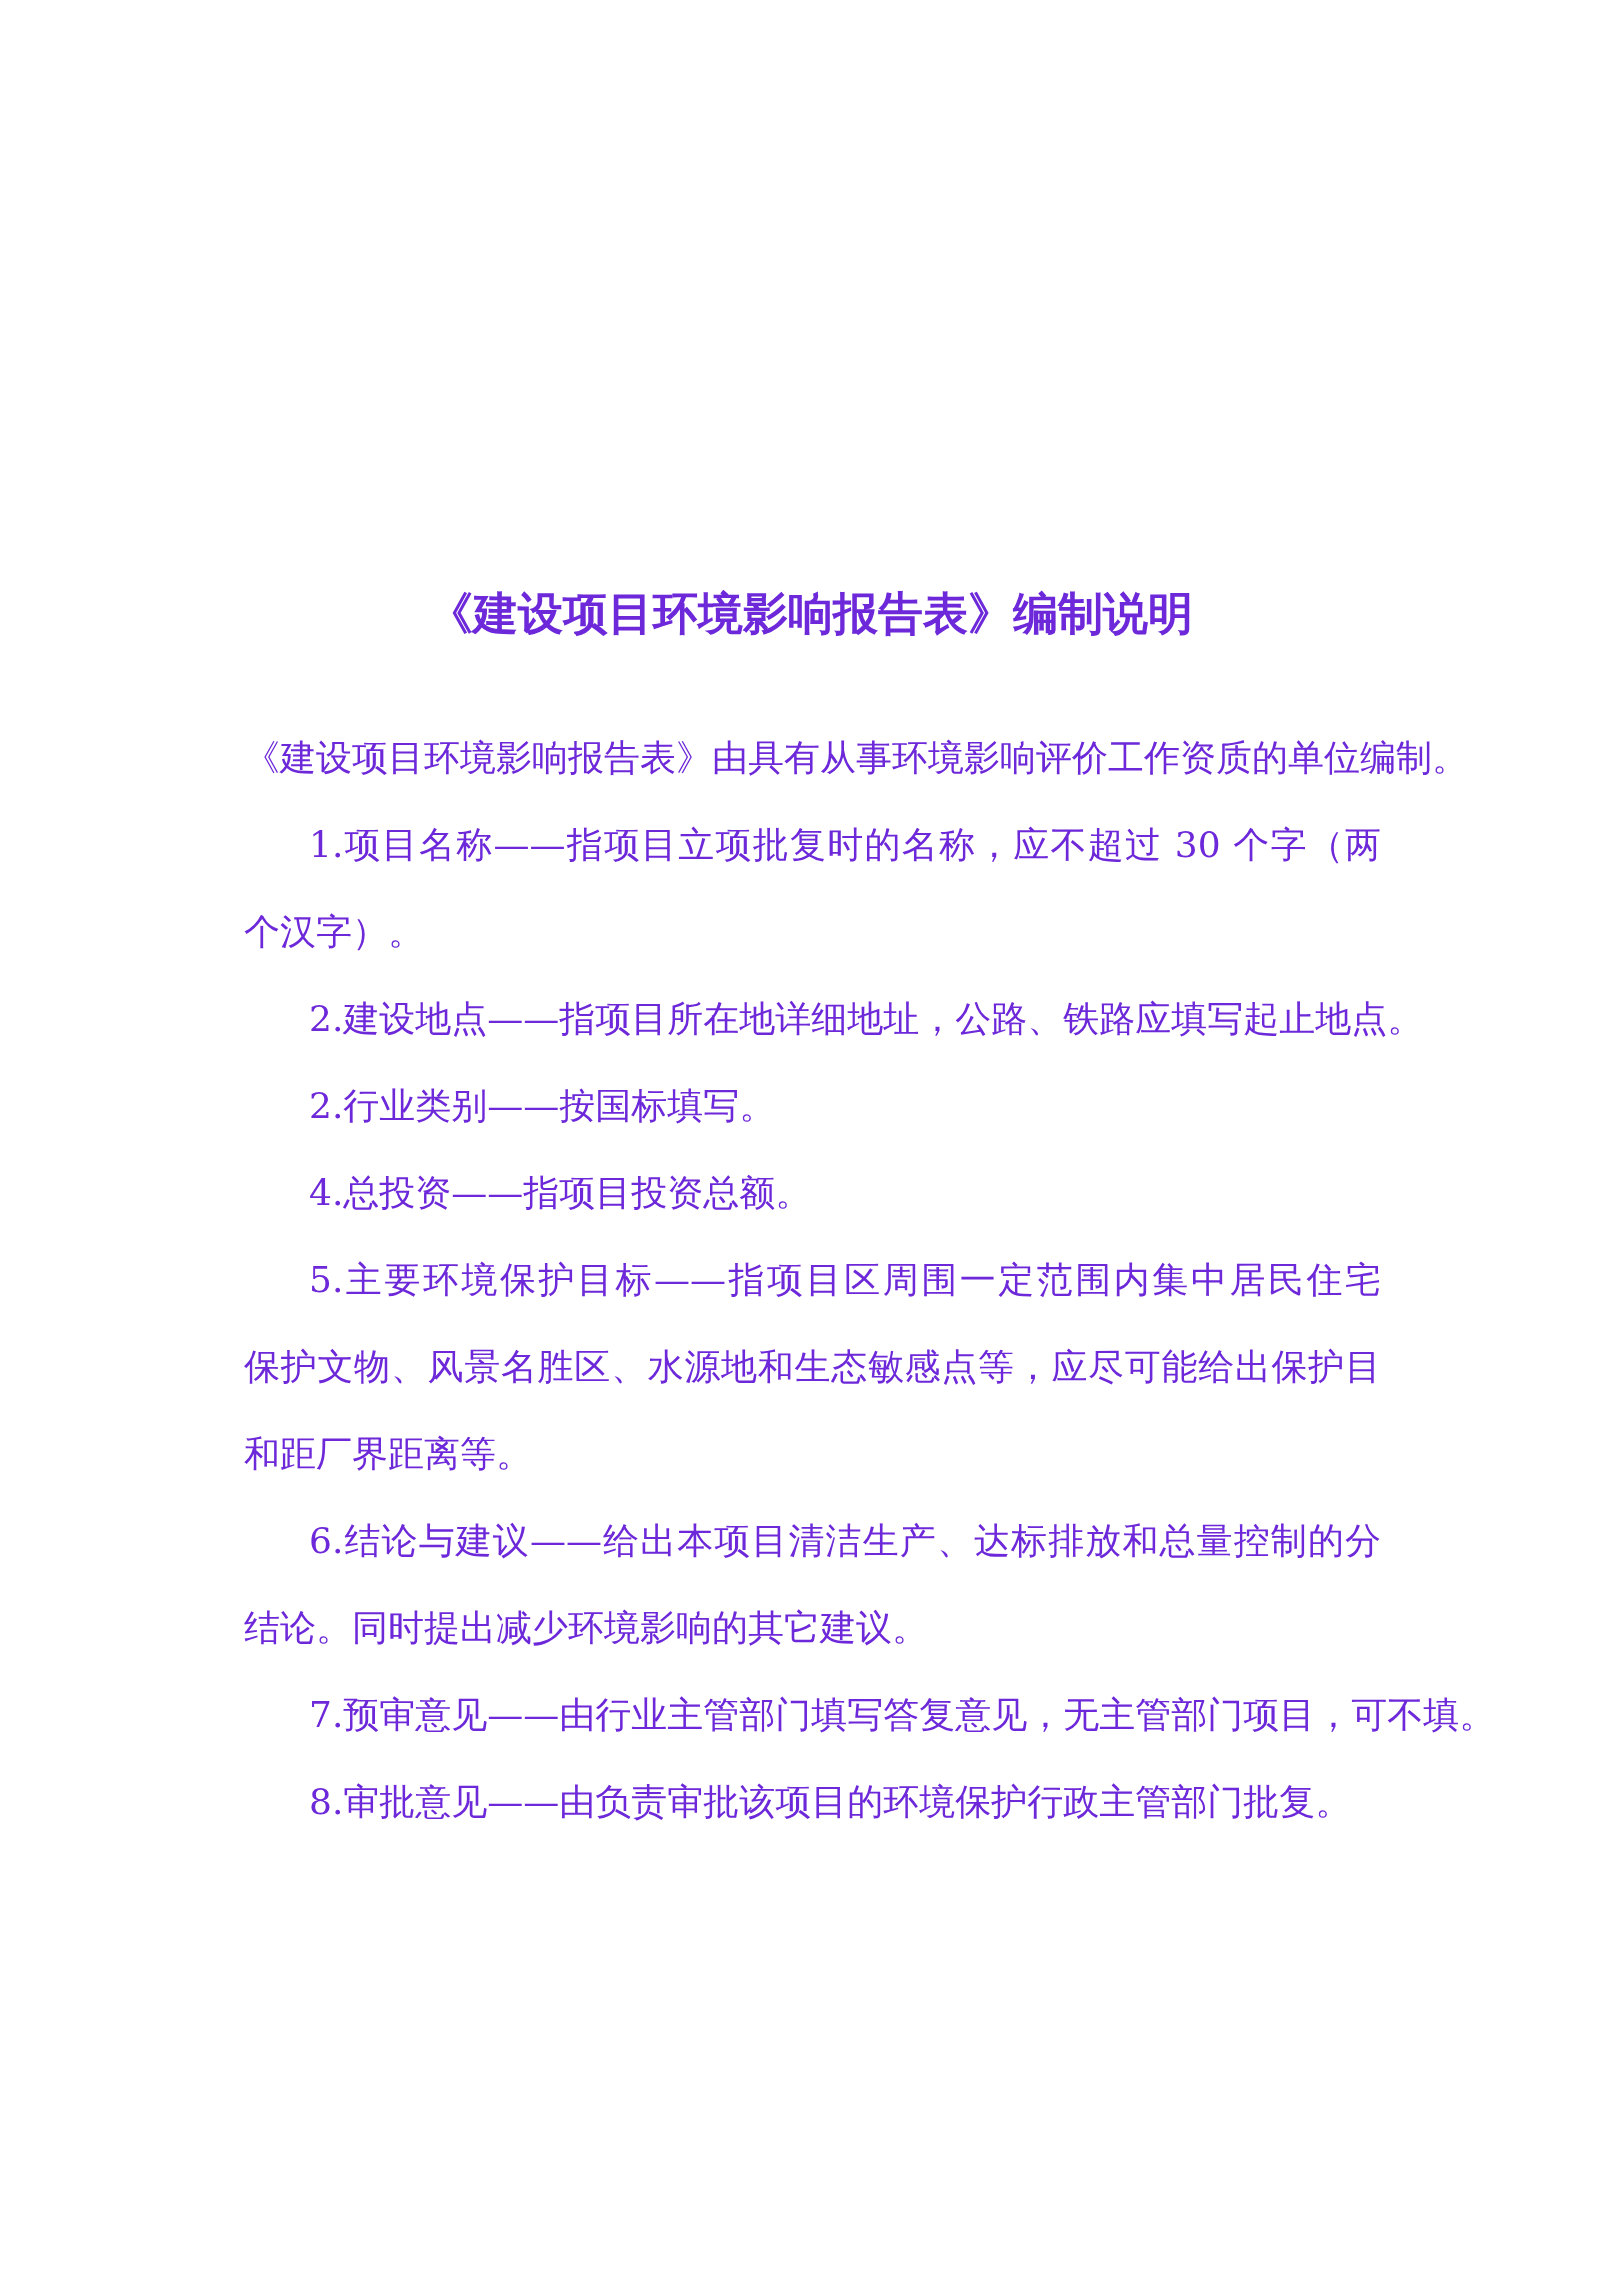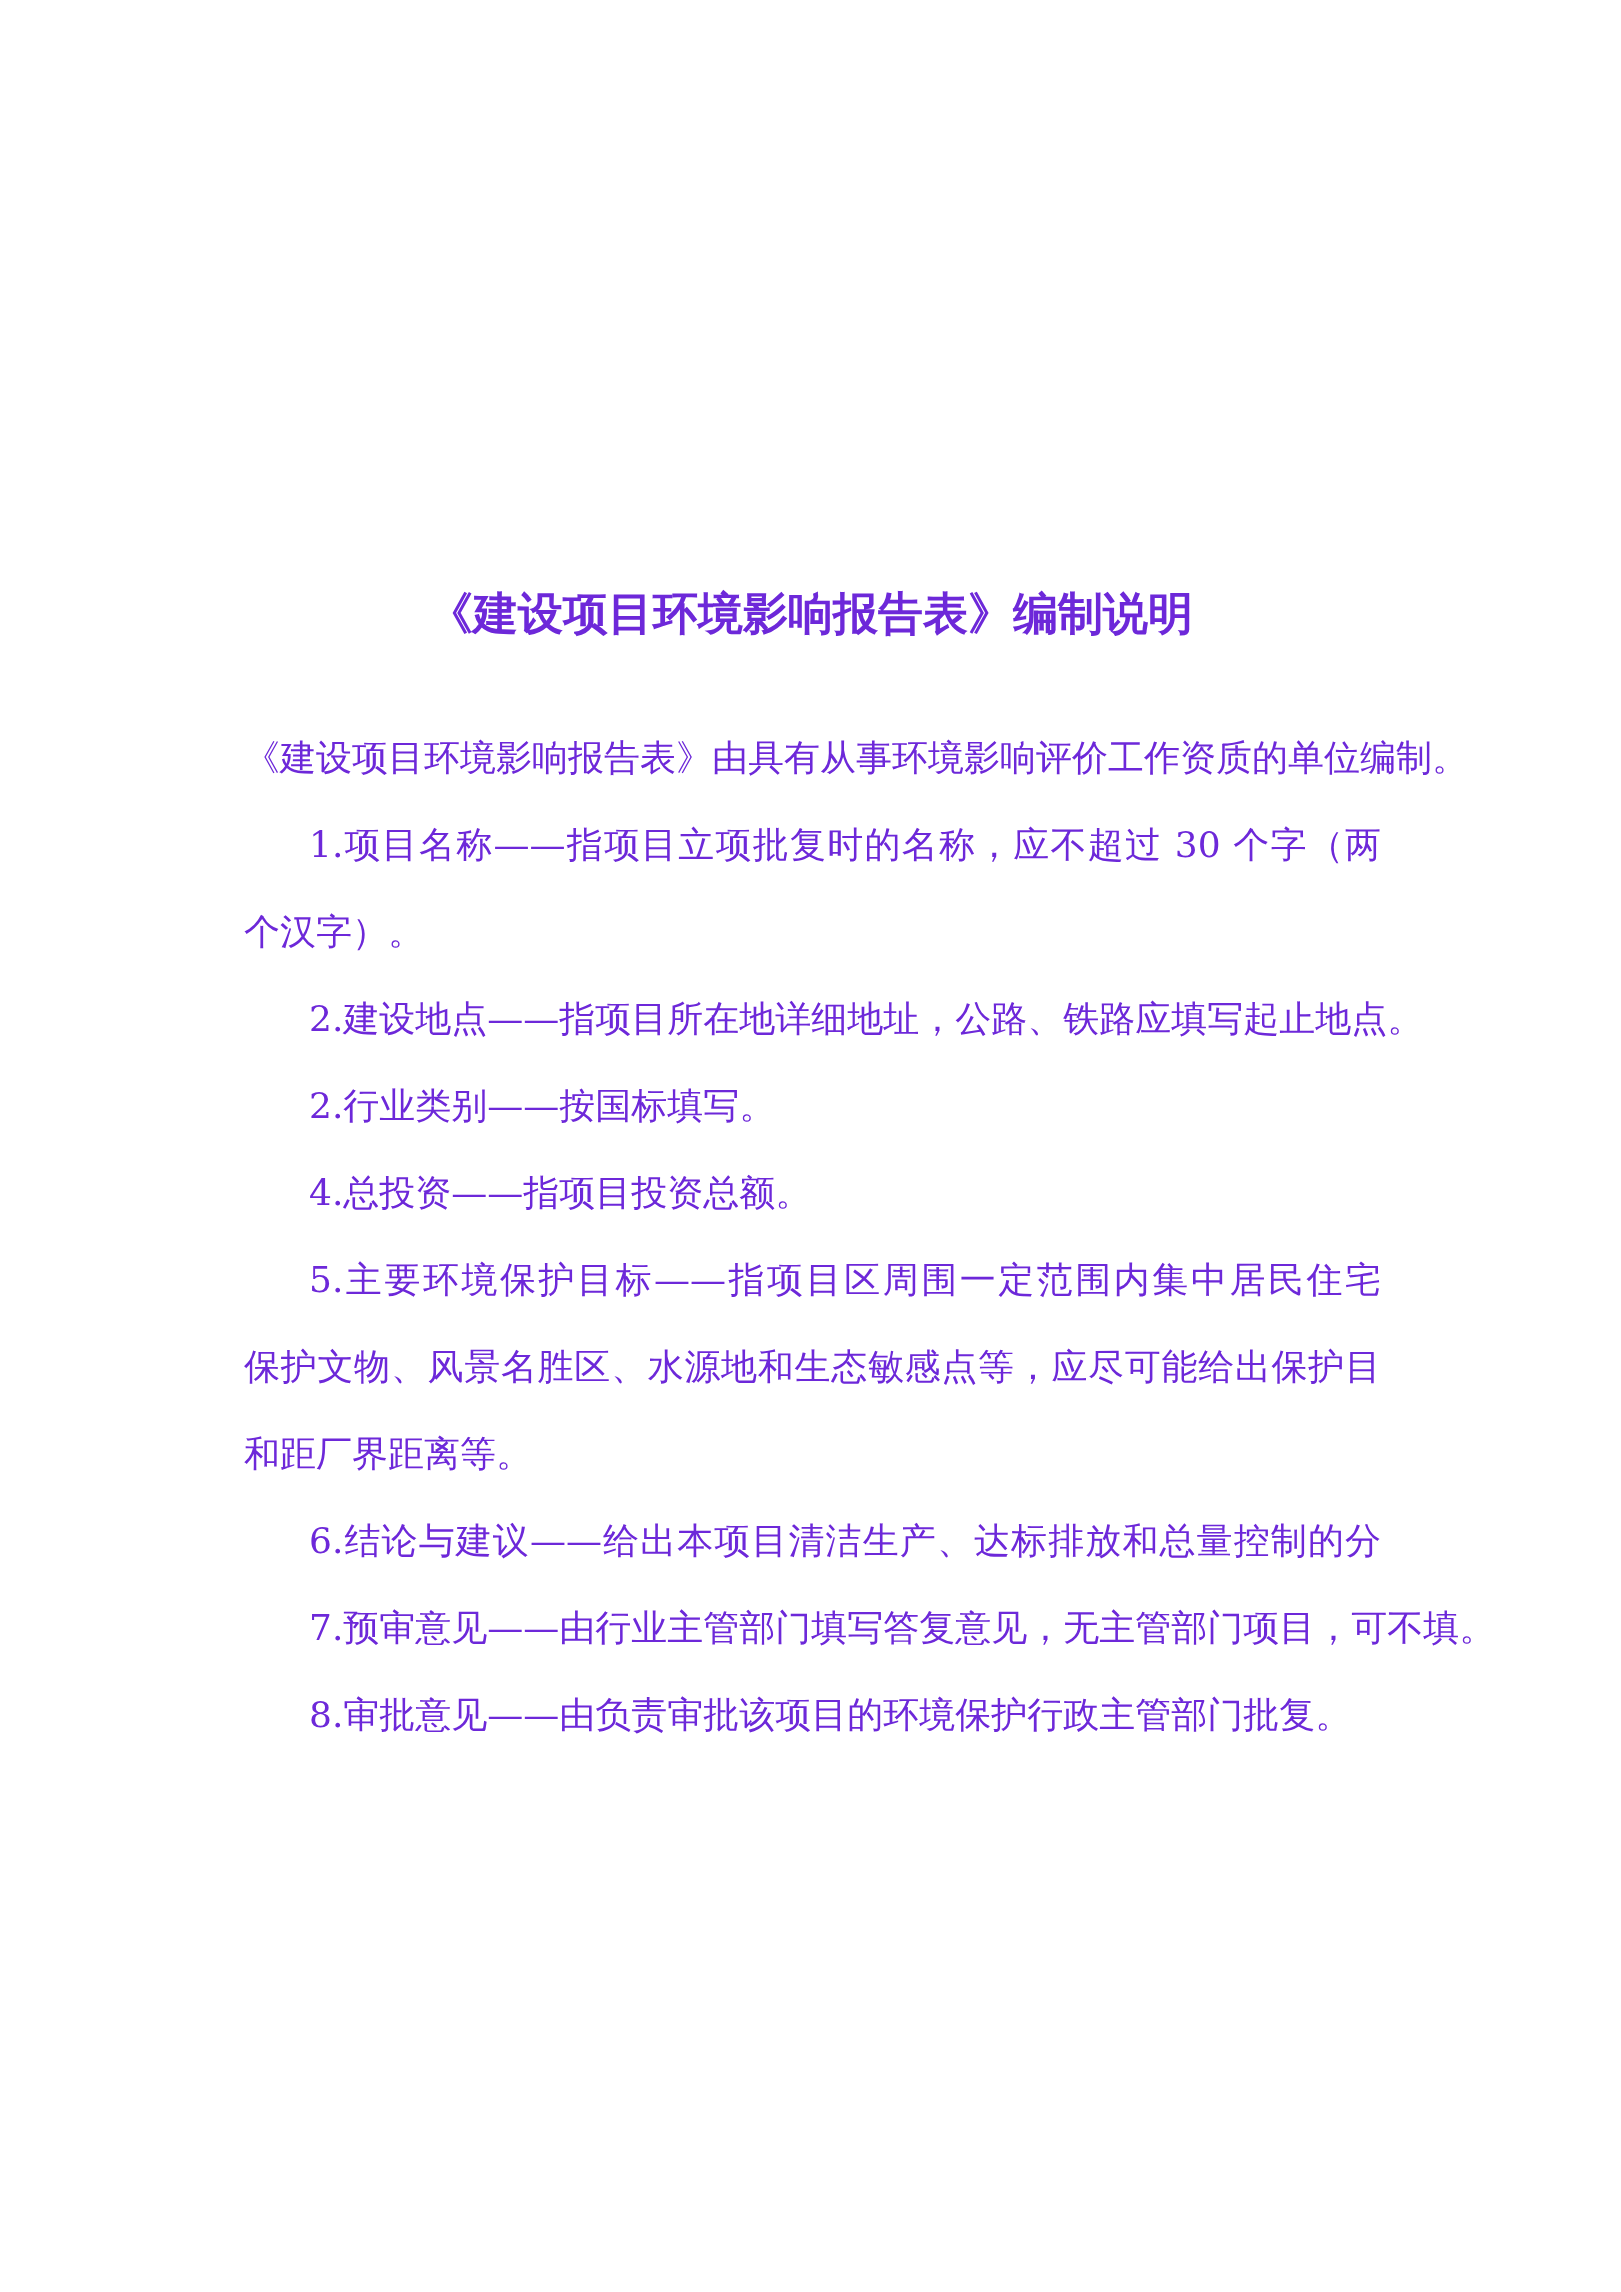--- a/index.html
+++ b/index.html
@@ -88,20 +88,21 @@
     </p>
 
     <p class="para indented">
       <span class="line first fill" style="display:block">5.主要环境保护目标——指项目区周围一定范围内集中居民住宅区、学校、医院、</span>
       <span class="line fill" style="display:block">保护文物、风景名胜区、水源地和生态敏感点等，应尽可能给出保护目标、性质、规模</span>
       <span class="line" style="display:block">和距厂界距离等。</span>
     </p>
 
     <p class="para indented">
       <span class="line first fill" style="display:block">6.结论与建议——给出本项目清洁生产、达标排放和总量控制的分析结论，确定污</span>
+      <span class="line" style="display:block">结论。同时提出减少环境影响的其它建议。</span>
     </p>
 
     <p class="para indented">
       <span class="line first" style="display:block">7.预审意见——由行业主管部门填写答复意见，无主管部门项目，可不填。</span>
     </p>
 
     <p class="para indented">
       <span class="line first" style="display:block">8.审批意见——由负责审批该项目的环境保护行政主管部门批复。</span>
     </p>
 

